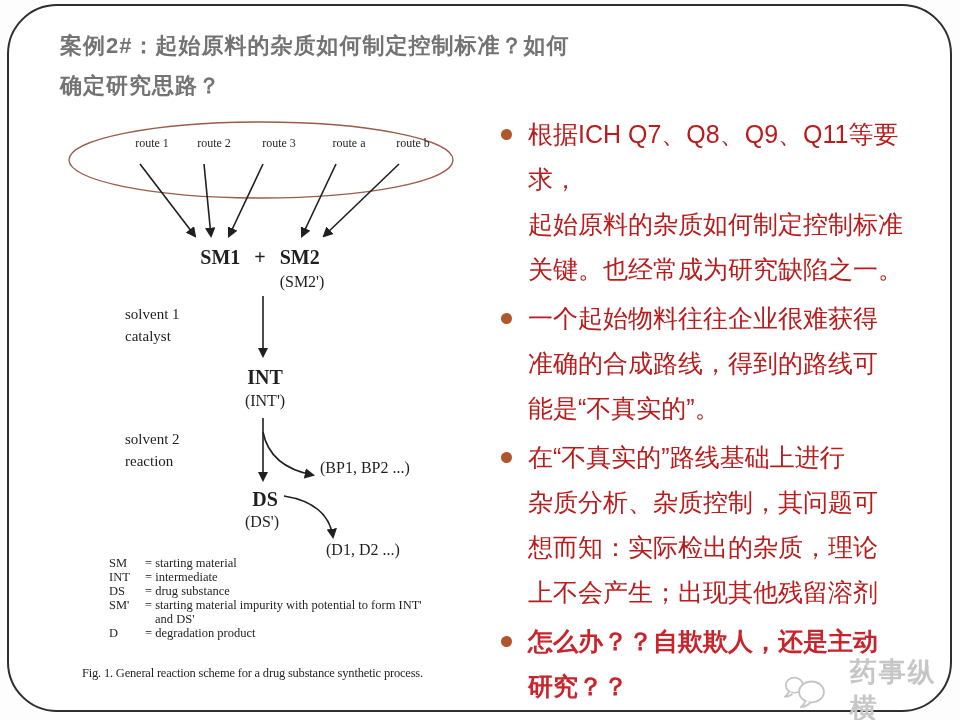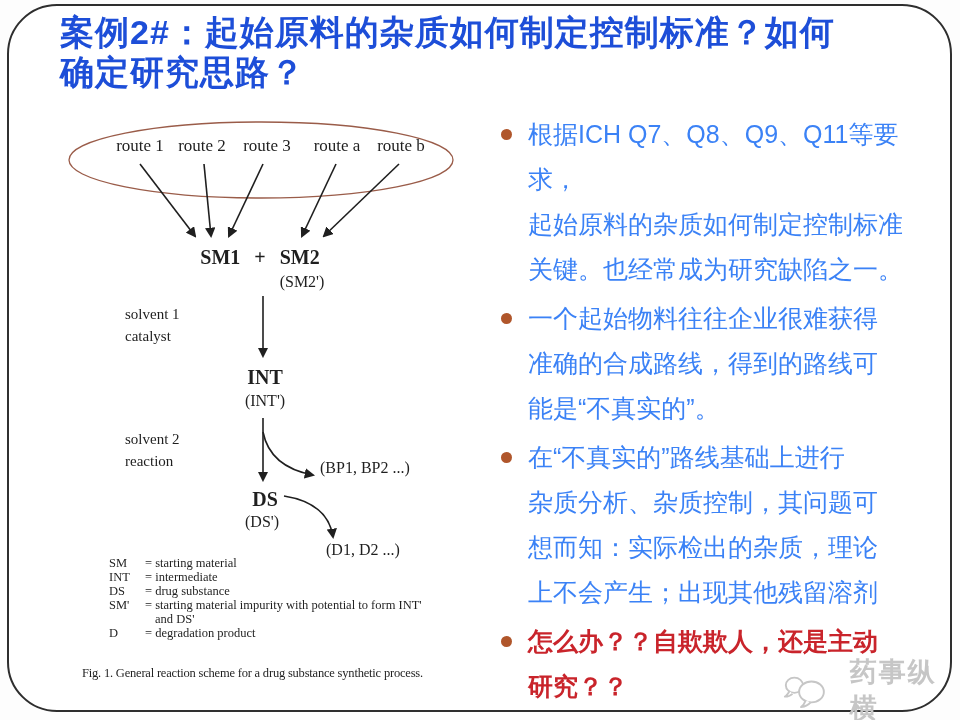--- a/index.html
+++ b/index.html
@@ -1,42 +1,42 @@
 <!DOCTYPE html>
 <html><head>
 <meta charset="utf-8">
 <style>
   html,body{margin:0;padding:0;background:#ffffff;}
   .canvas{position:relative;width:960px;height:720px;background:#fdfdfd;overflow:hidden;
           font-family:"Liberation Sans", sans-serif;}
   .frame{position:absolute;left:7px;top:4px;width:941px;height:704px;
          border:2px solid #2e2e2e;border-radius:50px;background:#fff;}
-  .title{position:absolute;left:60px;top:12px;width:870px;color:#1d4ed8;
-         font-weight:bold;font-size:34px;line-height:40px;letter-spacing:1px;}
+  .title{position:absolute;left:60px;top:26px;width:870px;color:#737373;
+         font-weight:bold;font-size:22px;line-height:40px;letter-spacing:1px;}
   
   .figure{position:absolute;left:62px;top:120px;width:410px;height:580px;color:#1f1f1f;
           font-family:"Liberation Serif", serif;}
   .figure svg{position:absolute;left:0;top:0;}
   .lbl{position:absolute;white-space:nowrap;}
-  .route{font-size:17px;transform:translateX(-50%);}
+  .route{font-size:12px;transform:translateX(-50%);margin-left:12px;}
   .big{font-size:20px;font-weight:600;transform:translateX(-50%);}
   .paren{font-size:16px;transform:translateX(-50%);}
   .side{font-size:15px;font-family:Liberation Serif, serif;}
   .flat{font-size:16px;}
   .smline{word-spacing:9px;}
   .legend{position:absolute;left:47px;top:436px;width:365px;font-size:12.5px;line-height:14px;}
   .legend .row{white-space:nowrap;}
   .legend .abbr{display:inline-block;width:36px;}
   .legend .cont{padding-left:46px;}
   .caption{position:absolute;left:20px;top:546px;width:400px;font-size:12.5px;
            letter-spacing:-0.2px;white-space:nowrap;}
   
   .bullets{position:absolute;left:498px;top:112px;width:450px;}
   .bullet{position:relative;padding-left:30px;margin-bottom:4px;
-          font-size:25px;line-height:45px;color:#3b82f6;}
+          font-size:25px;line-height:45px;color:#b91c1c;}
   .bullet .dot{position:absolute;left:3px;top:17px;width:11px;height:11px;
                border-radius:50%;background:#b0562b;}
   .bullet.red{color:#c9242b;font-weight:bold;}
   
   .watermark{position:absolute;left:782px;top:654px;display:flex;align-items:center;gap:22px;
              color:#c6c6c6;font-size:27px;font-weight:bold;letter-spacing:2px;}
 </style>
 </head>
 <body>
 

